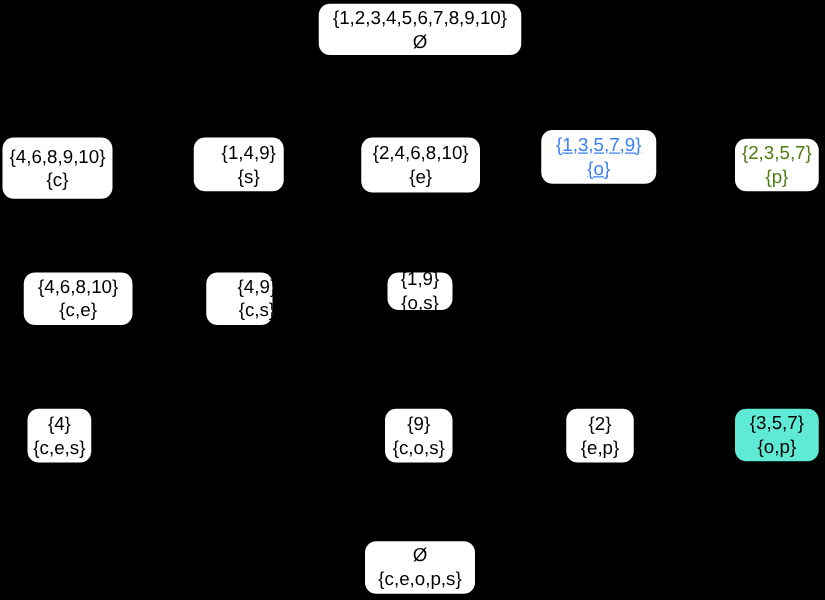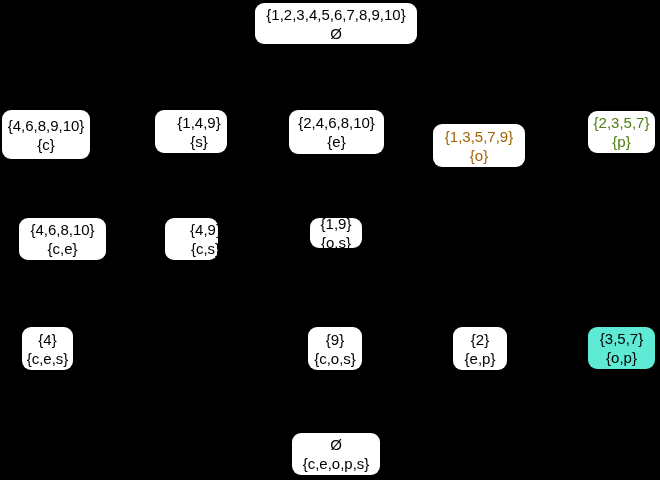--- a/index.html
+++ b/index.html
@@ -46,21 +46,21 @@
       <span class="line">{c}</span>
     </div>
     <div class="node" style="left: 155px; top: 110px; width: 72px; height: 43px; background: rgb(255, 255, 255); color: rgb(0, 0, 0); padding-left: 16px;">
       <span class="line">{1,4,9}</span>
       <span class="line">{s}</span>
     </div>
     <div class="node" style="left: 289px; top: 110px; width: 95px; height: 44px; background: rgb(255, 255, 255); color: rgb(0, 0, 0);">
       <span class="line">{2,4,6,8,10}</span>
       <span class="line">{e}</span>
     </div>
-    <div class="node" style="left: 433px; top: 124px; width: 92px; height: 43px; background: rgb(255, 255, 255); color: #a16207;">
+    <div class="node" style="left: 433px; top: 104px; width: 92px; height: 43px; background: rgb(255, 255, 255); color: #3b82f6; text-decoration: underline;">
       <span class="line">{1,3,5,7,9}</span>
       <span class="line">{o}</span>
     </div>
     <div class="node" style="left: 588px; top: 111px; width: 67px; height: 42px; background: rgb(255, 255, 255); color: #4d7c0f;">
       <span class="line">{2,3,5,7}</span>
       <span class="line">{p}</span>
     </div>
     <div class="node" style="left: 3px; top: 218px; width: 87px; height: 42px; background: rgb(255, 255, 255); color: rgb(0, 0, 0); margin-left: 16px;">
       <span class="line">{4,6,8,10}</span>
       <span class="line">{c,e}</span>

